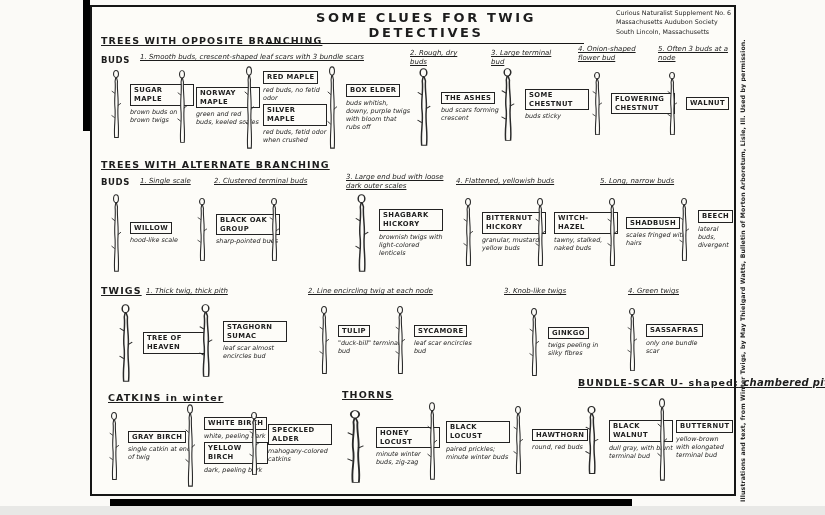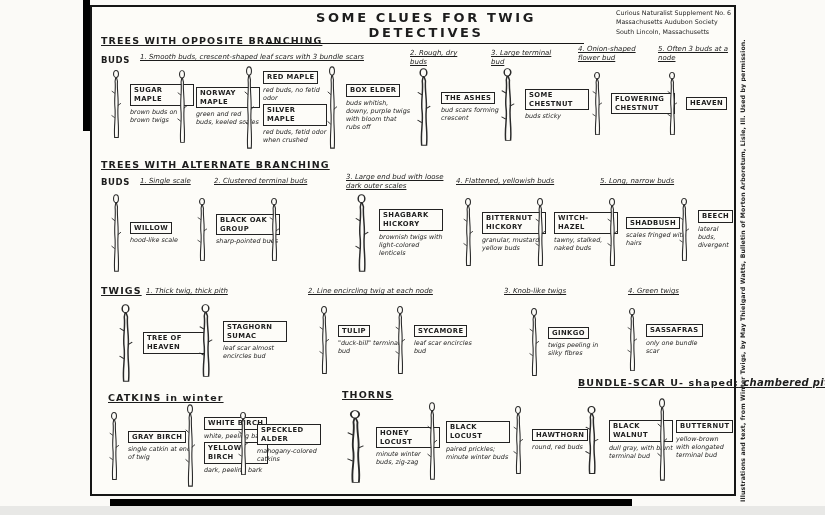--- a/index.html
+++ b/index.html
@@ -162,21 +162,21 @@
       </div>
       <div class="species" style="left:570px;top:64px">
         <div class="twig h65">
   <svg viewBox="0 0 22 92" width="20" height="75" preserveAspectRatio="none" aria-hidden="true">
     <path d="M9.5,90 C8.5,74 11,64 9.8,50 C8.8,38 11,28 10,16 L11,9 L12.6,16 C12,28 14,38 13.2,50 C12.4,64 14.5,74 13.5,90 Z" fill="#fdfcf8" stroke="#2a2a2a" stroke-width="1.2"></path>
     <ellipse cx="11" cy="6.5" rx="2.7" ry="4.5" fill="#fdfcf8" stroke="#2a2a2a" stroke-width="1.2"></ellipse>
     <path d="M9.8,32 l-3.5,-3 M13,48 l3.5,-3 M9.6,64 l-3.5,-3" stroke="#2a2a2a" stroke-width="1" fill="none"></path>
   </svg>
 </div>
         <div class="sp-col">
-          <span class="sp-name">HEAVEN</span>
+          <span class="sp-name">WALNUT</span>
 
         </div>
       </div>
     </div>
 
     <div>
       <div class="sec-head" style="left:9px;top:152px">TREES WITH ALTERNATE BRANCHING</div>
       <div class="buds-label" style="left:9px;top:170px;position:absolute">BUDS</div>
       <div class="clue" style="left:48px;top:170px;width:70px">1. Single scale</div>
       <div class="clue" style="left:122px;top:170px;width:125px">2. Clustered terminal buds</div>
@@ -397,21 +397,21 @@
     <path d="M9.8,32 l-3.5,-3 M13,48 l3.5,-3 M9.6,64 l-3.5,-3" stroke="#2a2a2a" stroke-width="1" fill="none"></path>
   </svg>
 </div>
         <div class="sp-col">
           <span class="sp-name">WHITE BIRCH</span>
           <span class="sp-note">white, peeling bark</span>
           <span class="sp-name">YELLOW BIRCH</span>
           <span class="sp-note">dark, peeling bark</span>
         </div>
       </div>
-      <div class="species" style="left:141px;top:404px">
+      <div class="species" style="left:152px;top:404px">
         <div class="twig h65">
   <svg viewBox="0 0 22 92" width="20" height="75" preserveAspectRatio="none" aria-hidden="true">
     <path d="M9.5,90 C8.5,74 11,64 9.8,50 C8.8,38 11,28 10,16 L11,9 L12.6,16 C12,28 14,38 13.2,50 C12.4,64 14.5,74 13.5,90 Z" fill="#fdfcf8" stroke="#2a2a2a" stroke-width="1.2"></path>
     <ellipse cx="11" cy="6.5" rx="2.7" ry="4.5" fill="#fdfcf8" stroke="#2a2a2a" stroke-width="1.2"></ellipse>
     <path d="M9.8,32 l-3.5,-3 M13,48 l3.5,-3 M9.6,64 l-3.5,-3" stroke="#2a2a2a" stroke-width="1" fill="none"></path>
   </svg>
 </div>
         <div class="sp-col">
           <span class="sp-name">SPECKLED ALDER</span>
           <span class="sp-note">mahogany-colored catkins</span>

